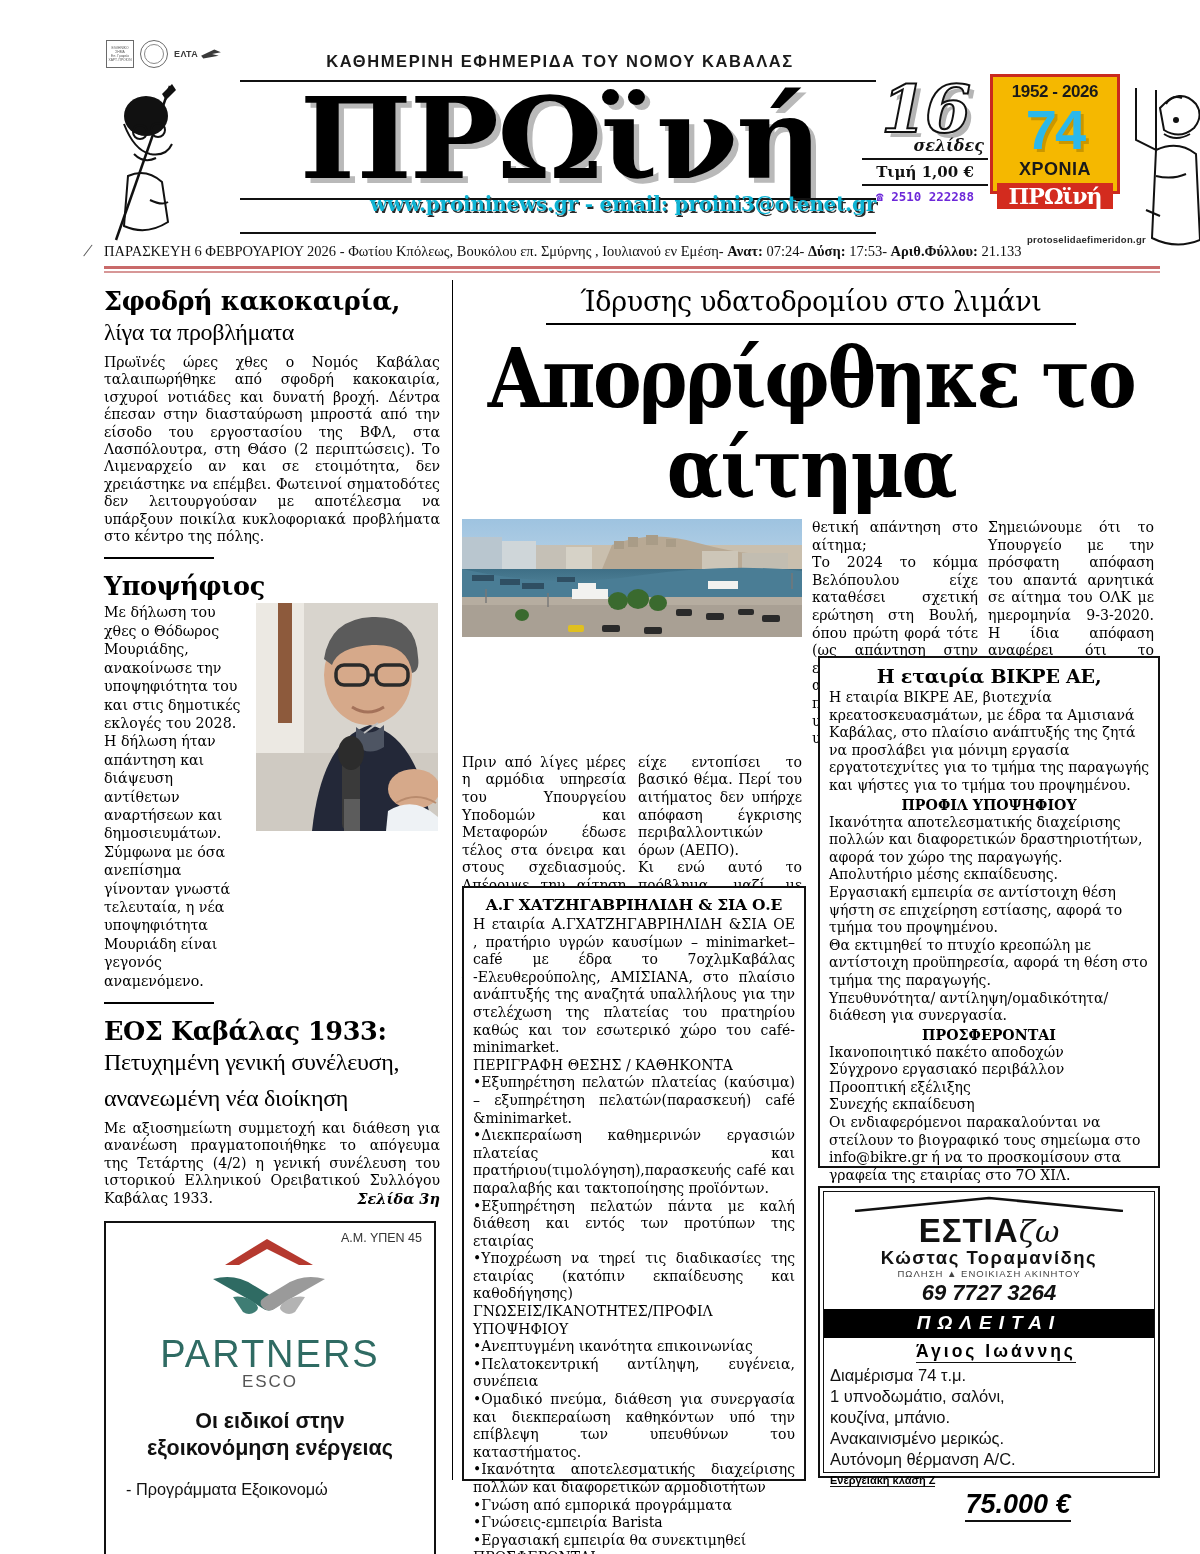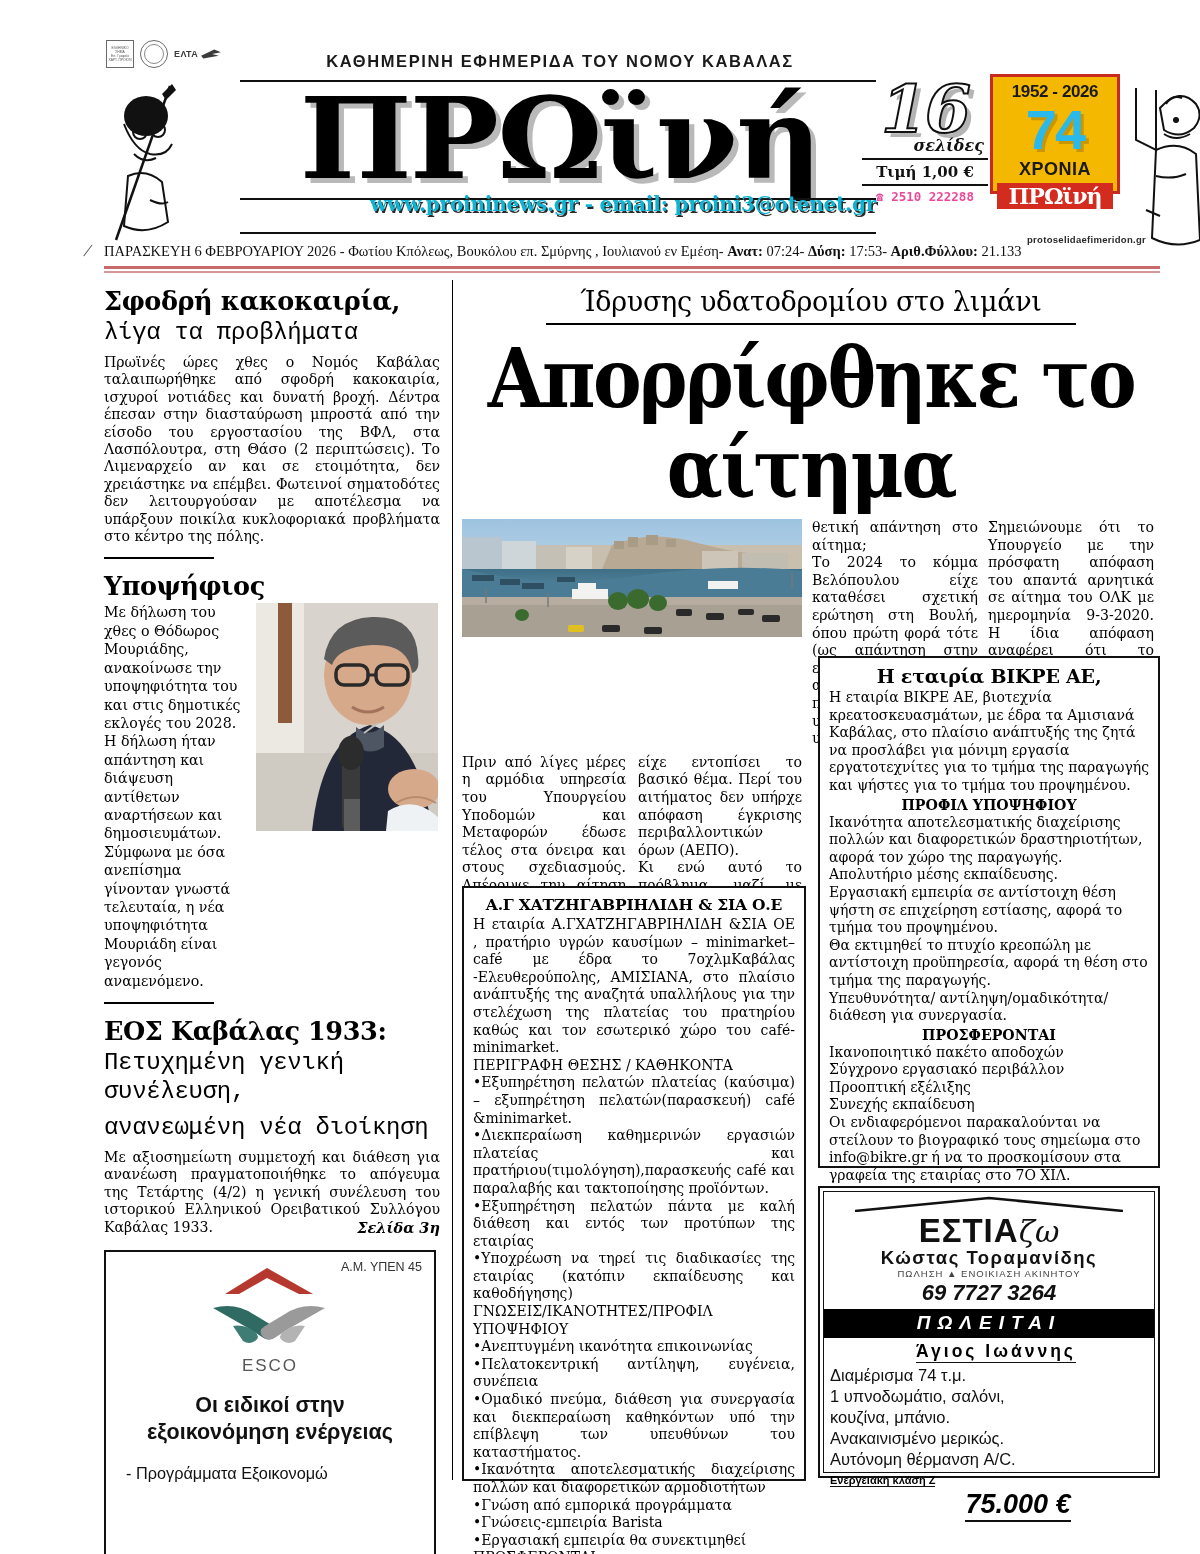--- a/index.html
+++ b/index.html
@@ -177,21 +177,21 @@
   .pg-price {
     font-family: "DejaVu Serif", serif;
     font-size: 15px;
     font-weight: bold;
     color: #111;
   }
   .pg-tel {
     font-family: "DejaVu Sans Mono", monospace;
     font-size: 12.5px;
     font-weight: bold;
-    color: #ec4899;
+    color: #6d28d9;
     margin-top: 2px;
   }
 
   
   .badge {
     position: absolute;
     left: 886px;
     top: 38px;
     width: 130px;
     height: 120px;
@@ -318,21 +318,21 @@
   
   .hl1 {
     font-family: "DejaVu Serif", serif;
     font-weight: bold;
     font-size: 25.5px;
     line-height: 30px;
     letter-spacing: -.4px;
     margin: 0 0 2px 0;
   }
   .hl2 {
-    font-family: Liberation Mono, monospace;
+    font-family: Liberation Serif, serif;
     font-weight: normal;
     font-size: 24px;
     line-height: 29px;
     letter-spacing: -.3px;
     margin: 0 0 7px 0;
   }
   .body-text {
     font-family: "DejaVu Serif", serif;
     font-size: 14.1px;
     line-height: 17.4px;
@@ -783,20 +783,21 @@
     <div class="ad-partners">
       <div class="am-upen">Α.Μ. ΥΠΕΝ 45</div>
       <div class="partners-logo">
         <svg width="150" height="92" viewBox="0 0 150 92">
           <path d="M30 30 L72 4 L118 30 L104 30 L72 14 L44 30 Z" fill="#b5392f"></path>
           <path d="M18 44 q22 -6 40 6 l20 12 q8 5 2 11 q-6 5 -13 0 l-14 -9" fill="#2f6b63"></path>
           <path d="M130 44 q-22 -6 -40 6 l-20 12 q-8 5 -2 11 q6 5 13 0 l14 -9" fill="#9a9a9a"></path>
           <path d="M38 62 q12 -2 22 6 q6 5 0 9 q-6 4 -12 0 Z" fill="#3f7d74"></path>
           <path d="M110 62 q-12 -2 -22 6 q-6 5 0 9 q6 4 12 0 Z" fill="#b3b3b3"></path>
         </svg>
+        <div class="partners-name">PARTNERS</div>
         <div class="partners-esco">ESCO</div>
       </div>
       <div class="partners-tag">
         <div>Οι ειδικοί στην</div>
         <div>εξοικονόμηση ενέργειας</div>
       </div>
       <div class="partners-list">
         <div>- Προγράμματα Εξοικονομώ</div>
 
       </div>

